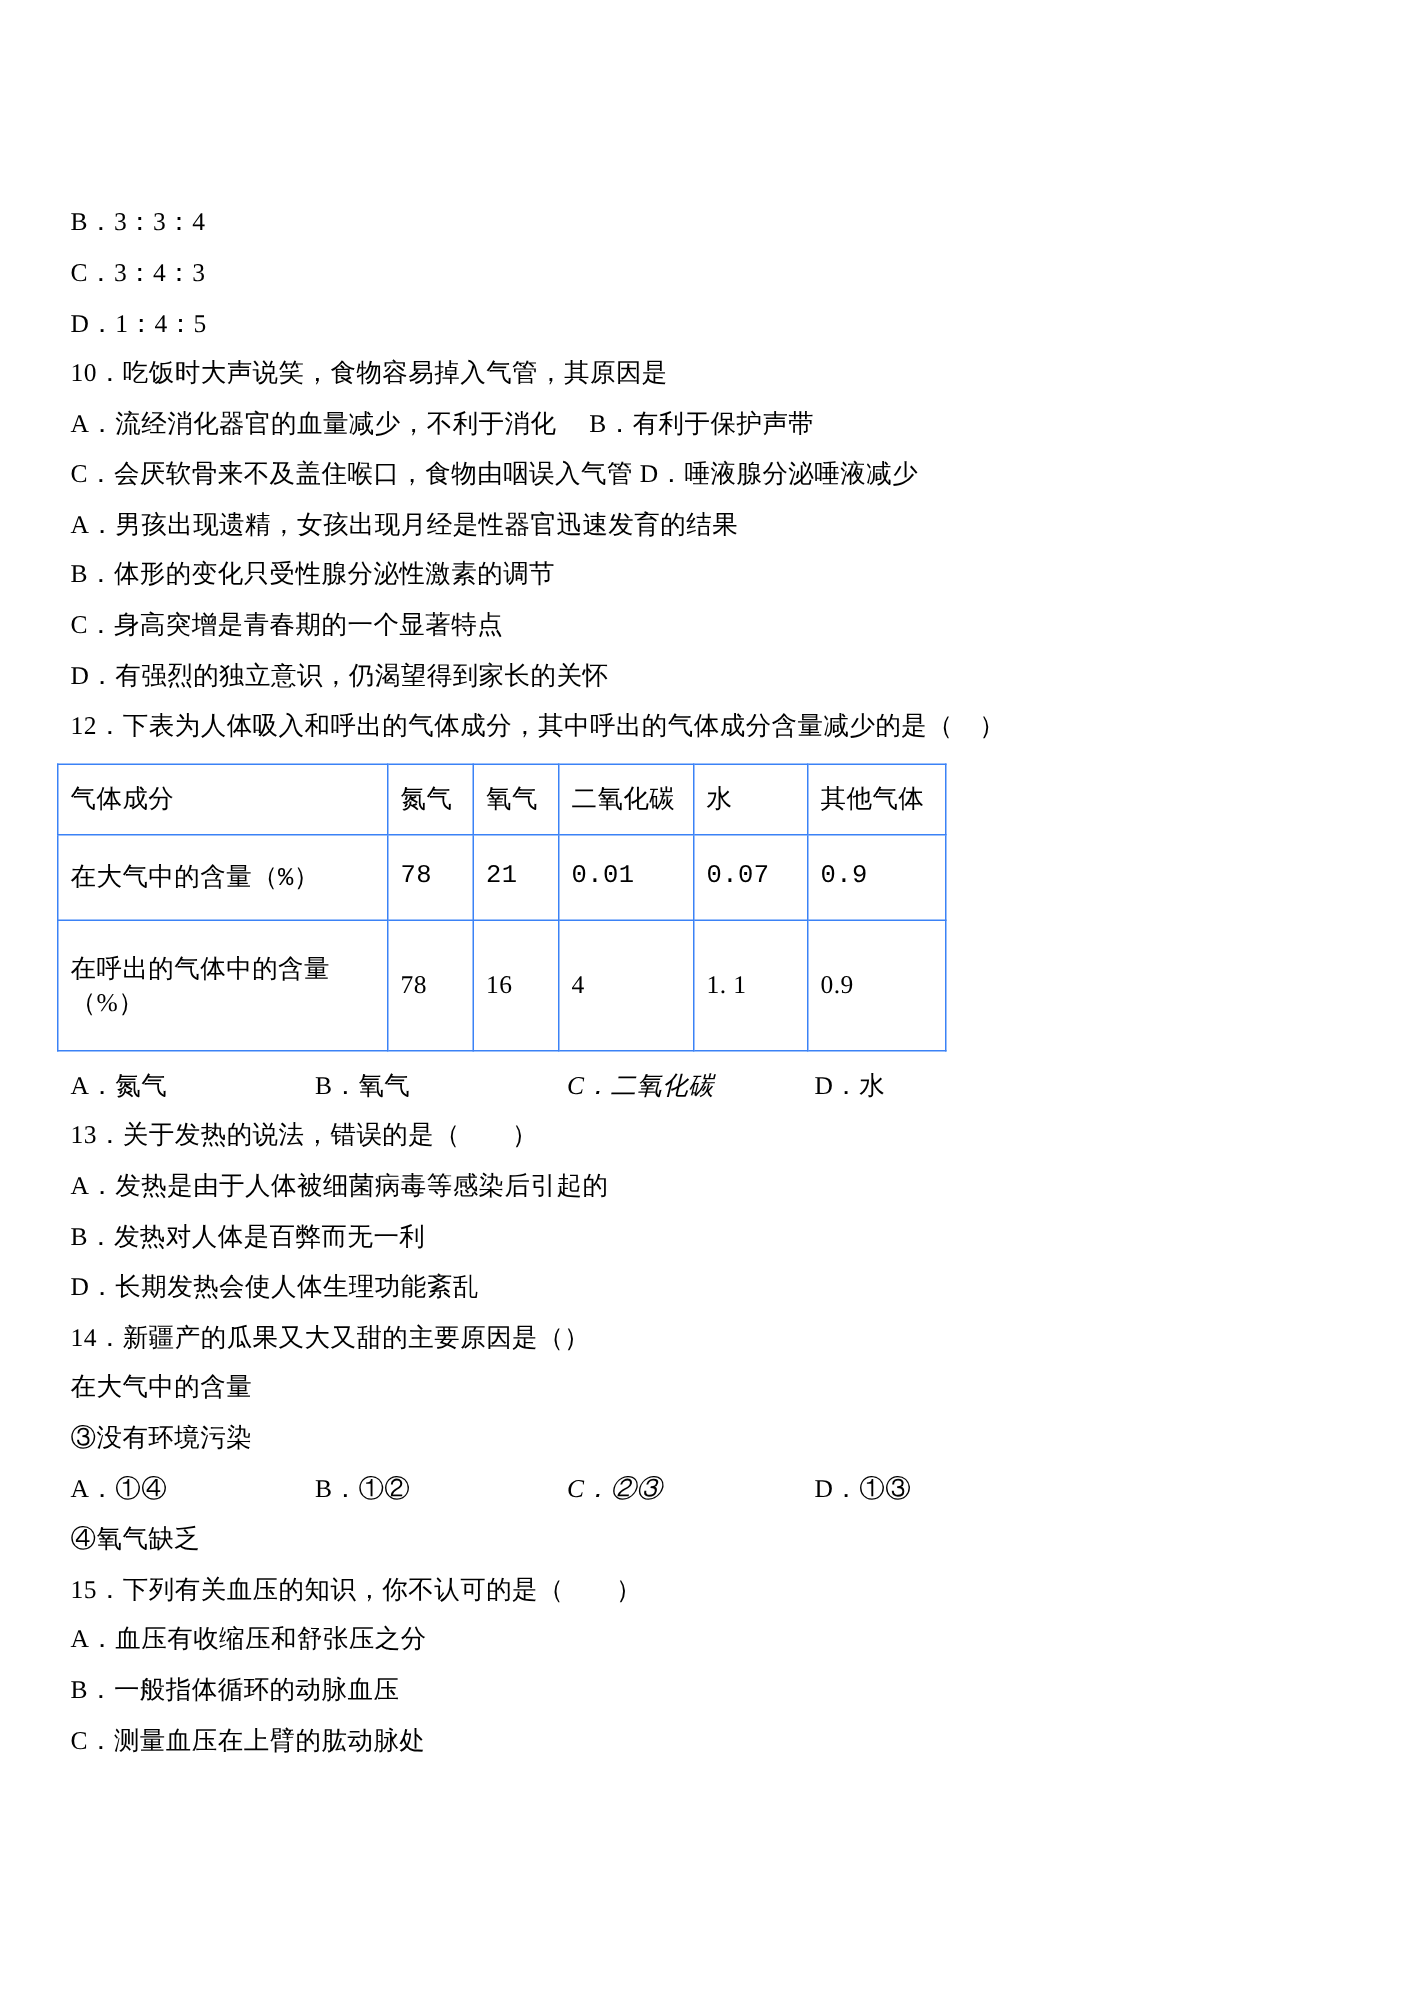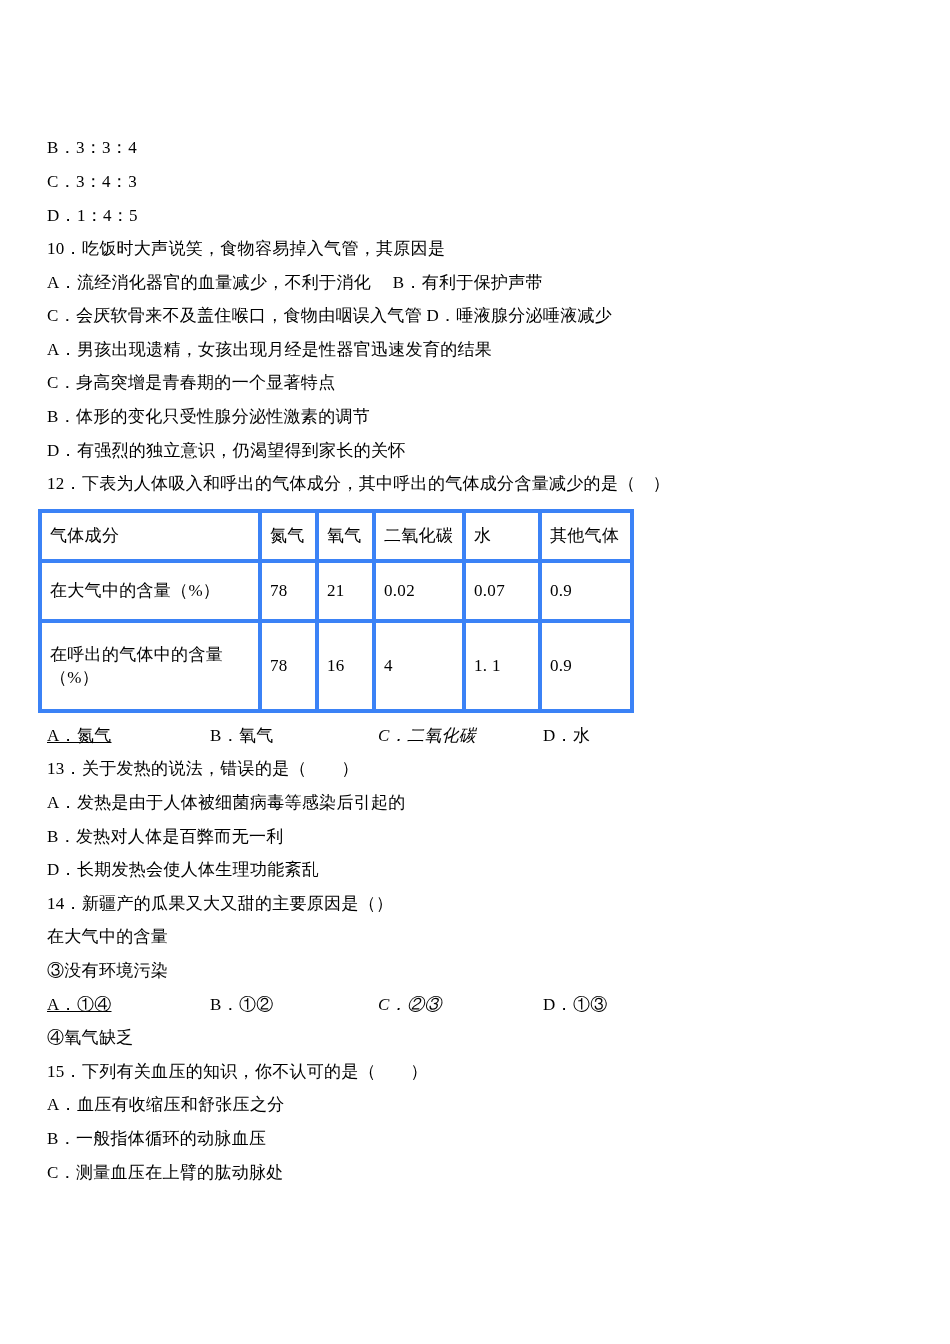--- a/index.html
+++ b/index.html
@@ -24,43 +24,43 @@
       display: flex;
       align-items: center;
       font-size: 17px;
       line-height: 1.35;
       white-space: pre-wrap;
       letter-spacing: 0.3px;
     }
     
     .opts { display: flex; }
     .opts .opt { flex: 0 0 auto; display: inline-block; }
-    .opts .opt:nth-child(1) { width: 163px; text-decoration: underline; }
+    .opts .opt:nth-child(1) { width: 163px; }
     .opts .opt:nth-child(2) { width: 168px; }
     .opts .opt:nth-child(3) { width: 165px; font-style: italic; }
     
     .gas-table {
       border-collapse: collapse;
       table-layout: fixed;
       width: 592px;
       margin: 7px 0 7px -9px;
       font-size: 17px;
     }
     .gas-table td {
-      border: 4px solid #3b82f6;
+      border: 1px solid #3b82f6;
       padding: 2px 8px;
       vertical-align: middle;
       text-align: left;
       overflow: hidden;
       white-space: normal;
       word-break: break-all;
       letter-spacing: 0.3px;
     }
     .gas-table tr.r-head td { height: 42px; }
-    .gas-table tr.r1 td { height: 52px; }
+    .gas-table tr.r1 td { height: 52px; font-family: Liberation Mono, monospace; }
     .gas-table tr.r2 td { height: 82px; }
   </style>
 </head>
 <body>
 
 <main class="page">
 
   <section>
     <p class="line">B．3：3：4</p>
     <p class="line">C．3：4：3</p>
@@ -68,22 +68,22 @@
   </section>
 
   <section>
     <p class="line">10．吃饭时大声说笑，食物容易掉入气管，其原因是</p>
     <p class="line">A．流经消化器官的血量减少，不利于消化　 B．有利于保护声带</p>
     <p class="line">C．会厌软骨来不及盖住喉口，食物由咽误入气管 D．唾液腺分泌唾液减少</p>
   </section>
 
   <section>
     <p class="line">A．男孩出现遗精，女孩出现月经是性器官迅速发育的结果</p>
+    <p class="line">B．体形的变化只受性腺分泌性激素的调节</p>
     <p class="line">C．身高突增是青春期的一个显著特点</p>
-    <p class="line">B．体形的变化只受性腺分泌性激素的调节</p>
     <p class="line">D．有强烈的独立意识，仍渴望得到家长的关怀</p>
   </section>
 
   <section>
     <p class="line">12．下表为人体吸入和呼出的气体成分，其中呼出的气体成分含量减少的是（　）</p>
 
     <table class="gas-table">
       <colgroup>
         <col style="width:220px">
         <col style="width:57px">
@@ -98,21 +98,21 @@
           <td>氮气</td>
           <td>氧气</td>
           <td>二氧化碳</td>
           <td>水</td>
           <td>其他气体</td>
         </tr>
         <tr class="r1">
           <td>在大气中的含量（%）</td>
           <td>78</td>
           <td>21</td>
-          <td>0.02</td>
+          <td>0.01</td>
           <td>0.07</td>
           <td>0.9</td>
         </tr>
         <tr class="r2">
           <td>在呼出的气体中的含量（%）</td>
           <td>78</td>
           <td>16</td>
           <td>4</td>
           <td>1. 1</td>
           <td>0.9</td>

